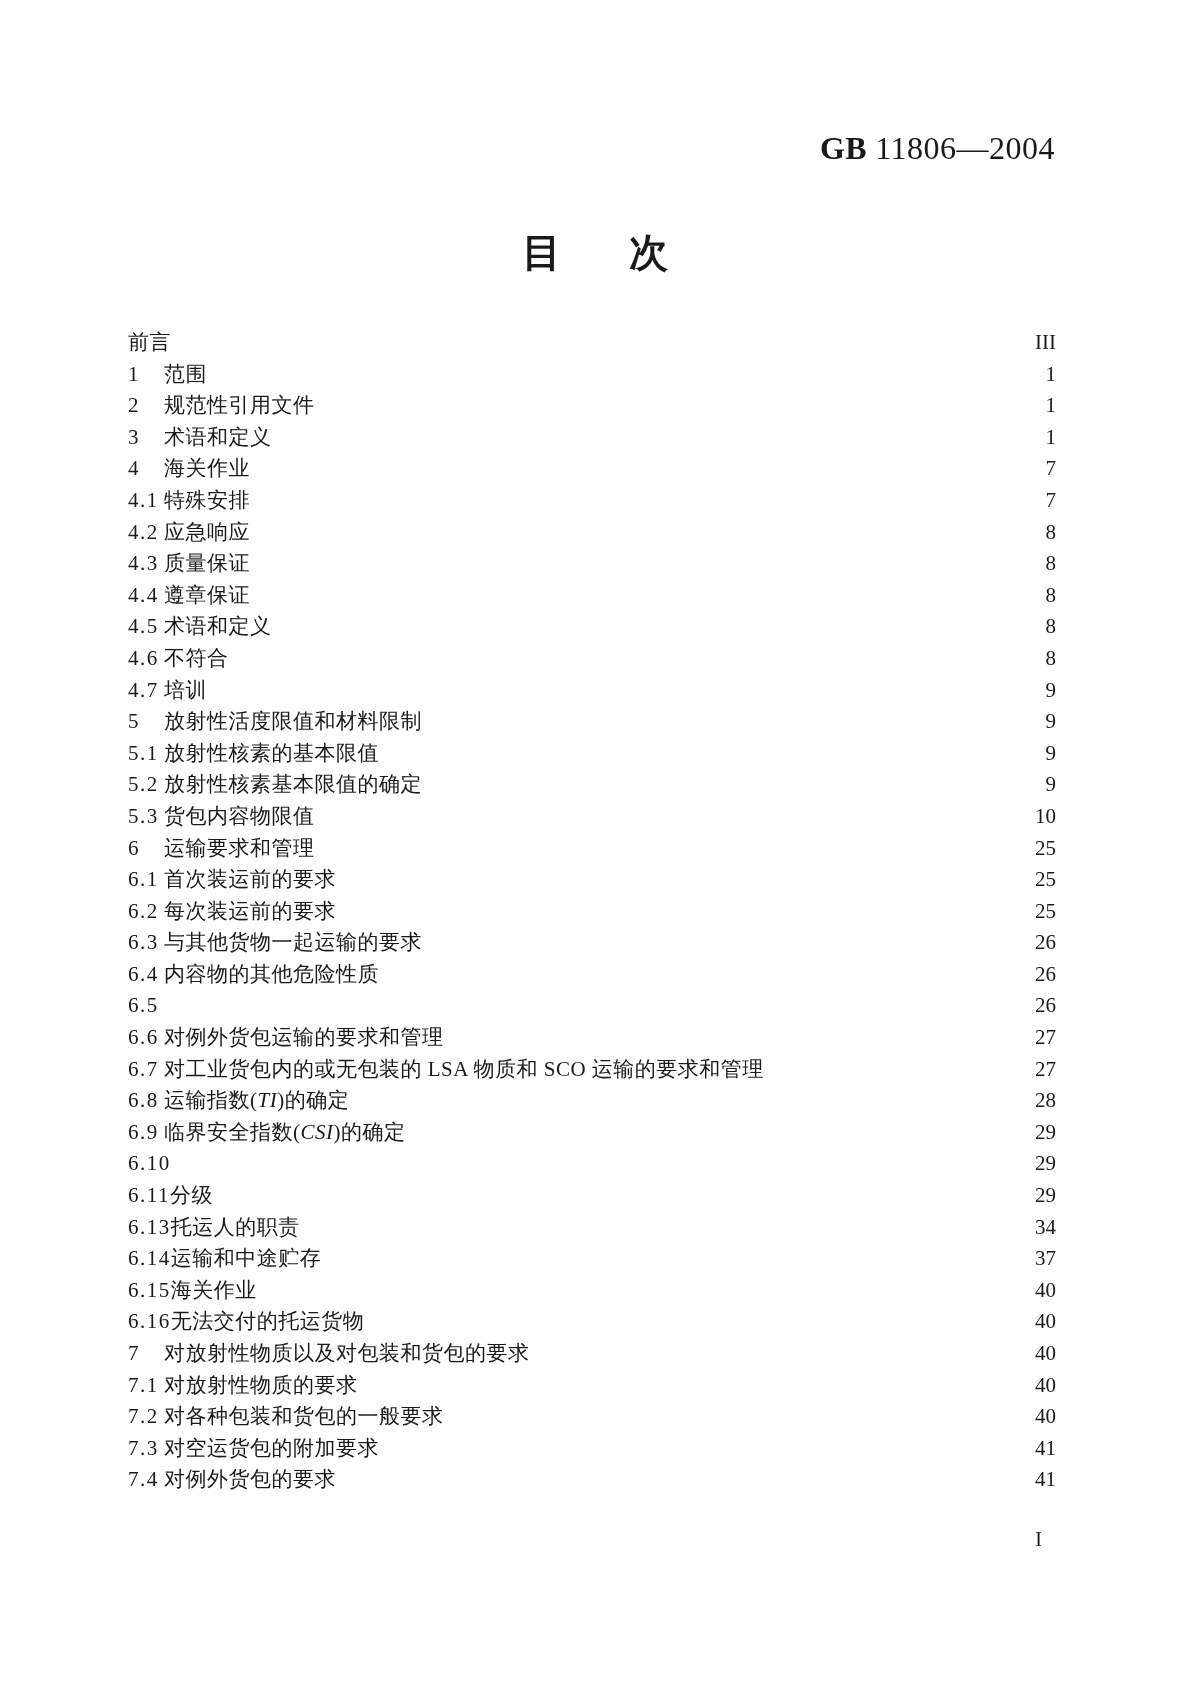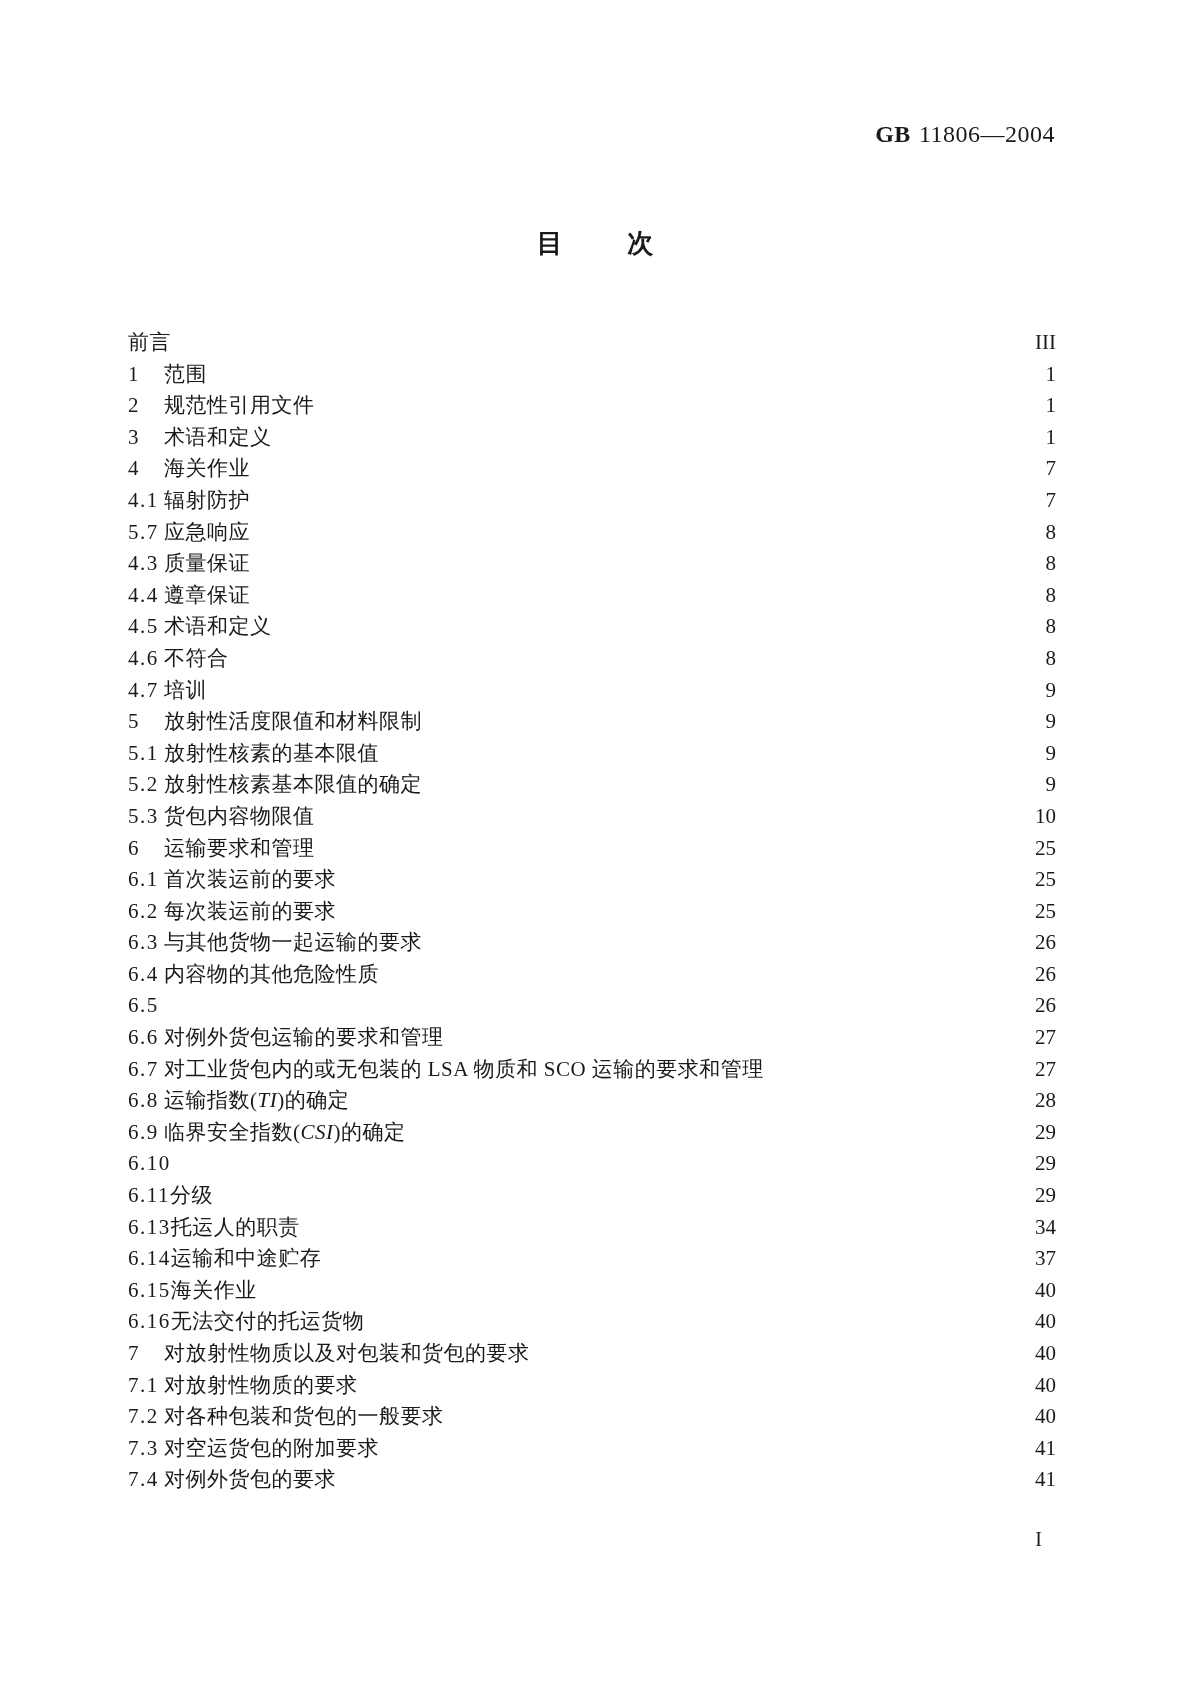--- a/index.html
+++ b/index.html
@@ -15,39 +15,39 @@
     color: #1a1a1a;
   }
   .page {
     position: absolute;
     inset: 0;
     background: #ffffff;
   }
   
   .std-code {
     position: absolute;
-    top: 121px;
+    top: 130px;
     right: 136px;
-    font-size: 24px;
+    font-size: 32px;
     white-space: nowrap;
     letter-spacing: 0.5px;
   }
   .std-code .code-prefix {
     font-weight: bold;
     margin-right: 8px;
   }
   
   .doc-title {
     position: absolute;
     top: 226px;
     left: 0;
     width: 100%;
     margin: 0;
     text-align: center;
-    font-size: 26px;
+    font-size: 39px;
     font-weight: bold;
     word-spacing: 56px;
     letter-spacing: 1px;
   }
   
   .toc {
     position: absolute;
     left: 128px;
     top: 327px;
     width: 928px;
@@ -134,27 +134,27 @@
 
   <div class="toc-row">
     <span class="num">4</span>
     <span class="title"><span>海关作业</span></span>
     <span class="leader"></span>
     <span class="pagenum">7</span>
   </div>
 
   <div class="toc-row">
     <span class="num">4.1</span>
-    <span class="title"><span>辐射防护</span></span>
+    <span class="title"><span>特殊安排</span></span>
     <span class="leader"></span>
     <span class="pagenum">7</span>
   </div>
 
   <div class="toc-row">
-    <span class="num">5.7</span>
+    <span class="num">4.2</span>
     <span class="title"><span>应急响应</span></span>
     <span class="leader"></span>
     <span class="pagenum">8</span>
   </div>
 
   <div class="toc-row">
     <span class="num">4.3</span>
     <span class="title"><span>质量保证</span></span>
     <span class="leader"></span>
     <span class="pagenum">8</span>

